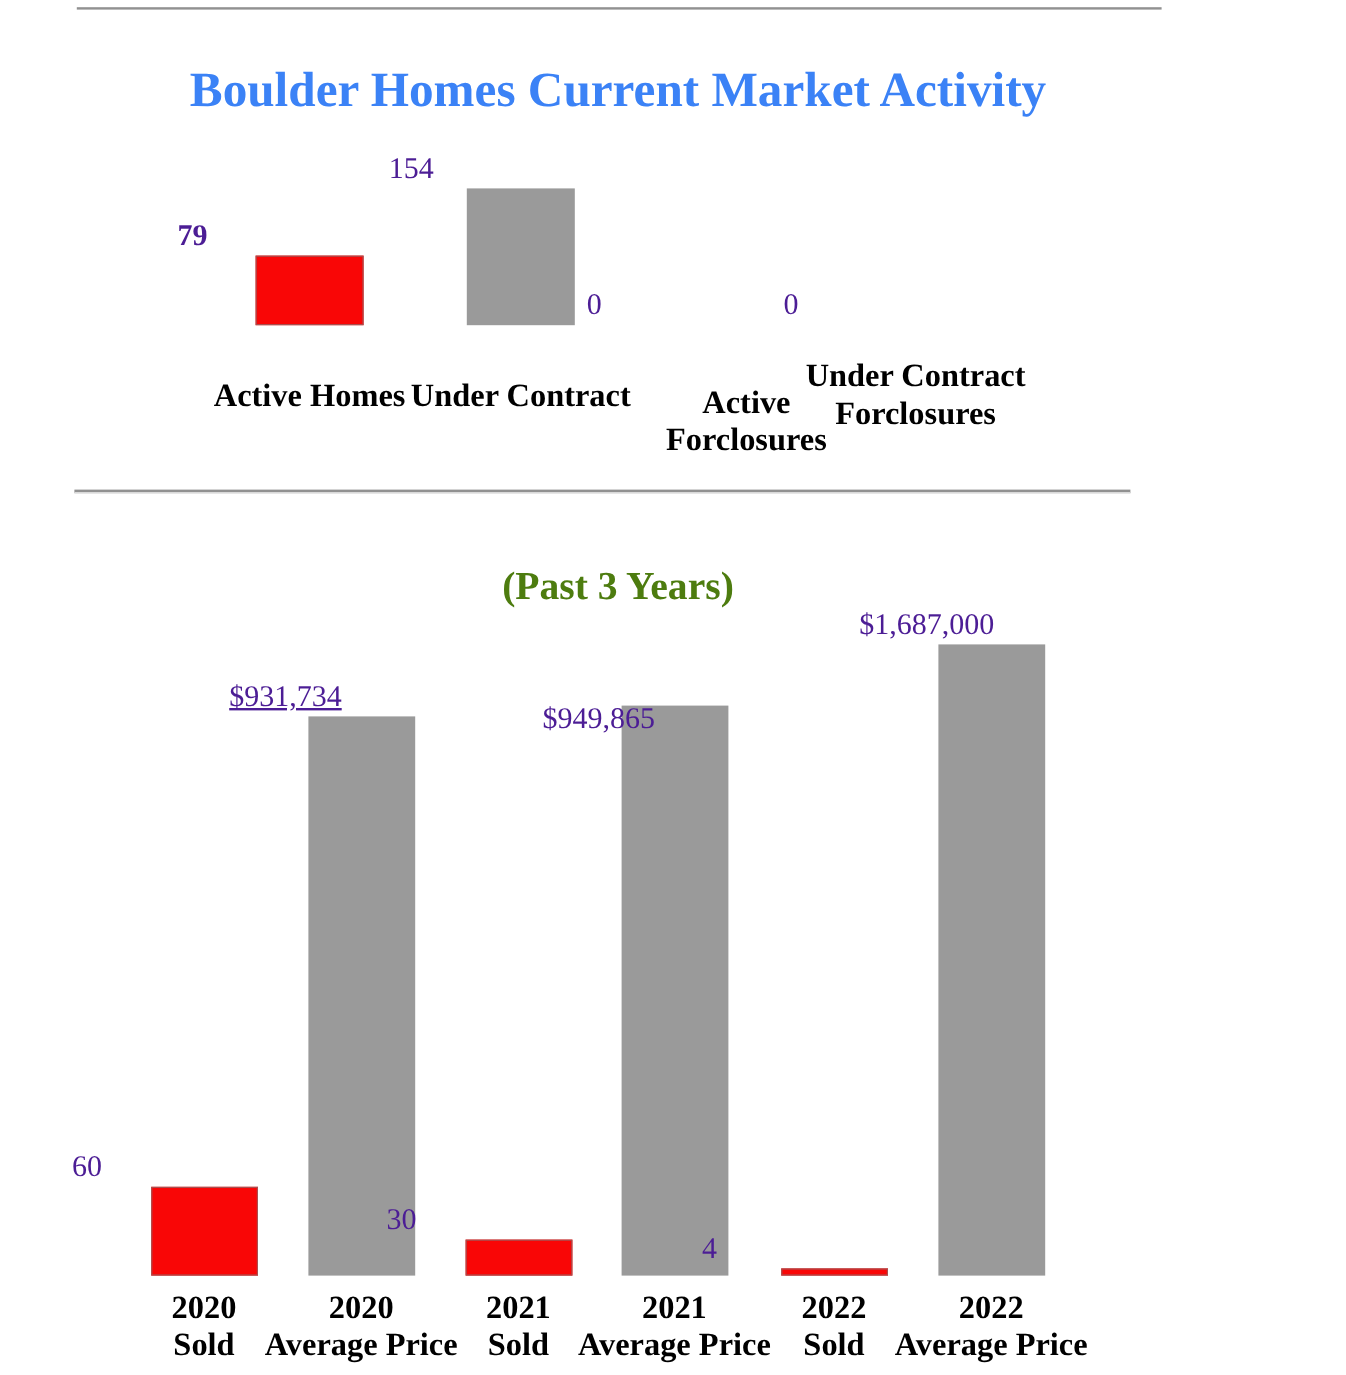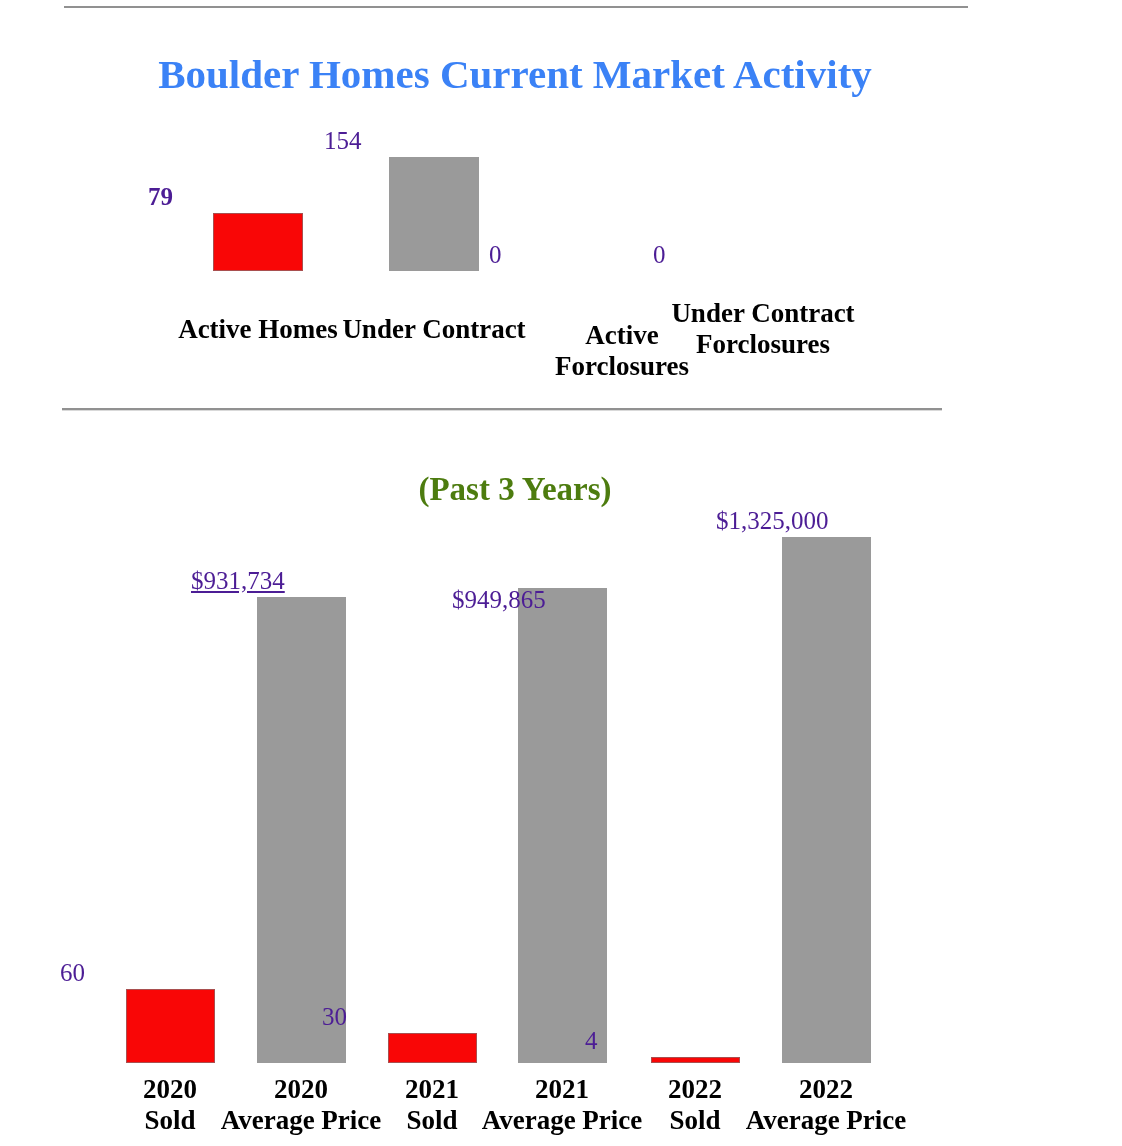--- a/index.html
+++ b/index.html
@@ -144,21 +144,21 @@
           <div>2021</div>
           <div>Average Price</div>
         </div>
         <div class="bar red" style="left: 650.5px; width: 89px; top: 1057px; height: 6px;"></div>
         <div class="value-label" style="left: 585px; top: 1027px;">4</div>
         <div class="cat-label top-aligned" style="left: 575px; top: 1074px;">
           <div>2022</div>
           <div>Sold</div>
         </div>
         <div class="bar gray" style="left: 781.5px; width: 89px; top: 537px; height: 526px;"></div>
-        <div class="value-label" style="left: 716px; top: 507px;">$1,325,000</div>
+        <div class="value-label" style="left: 716px; top: 507px;">$1,687,000</div>
         <div class="cat-label top-aligned" style="left: 706px; top: 1074px;">
           <div>2022</div>
           <div>Average Price</div>
         </div>
       </div>
   </div>
 
   <div class="divider divider-mid"></div>
 </div>
 

